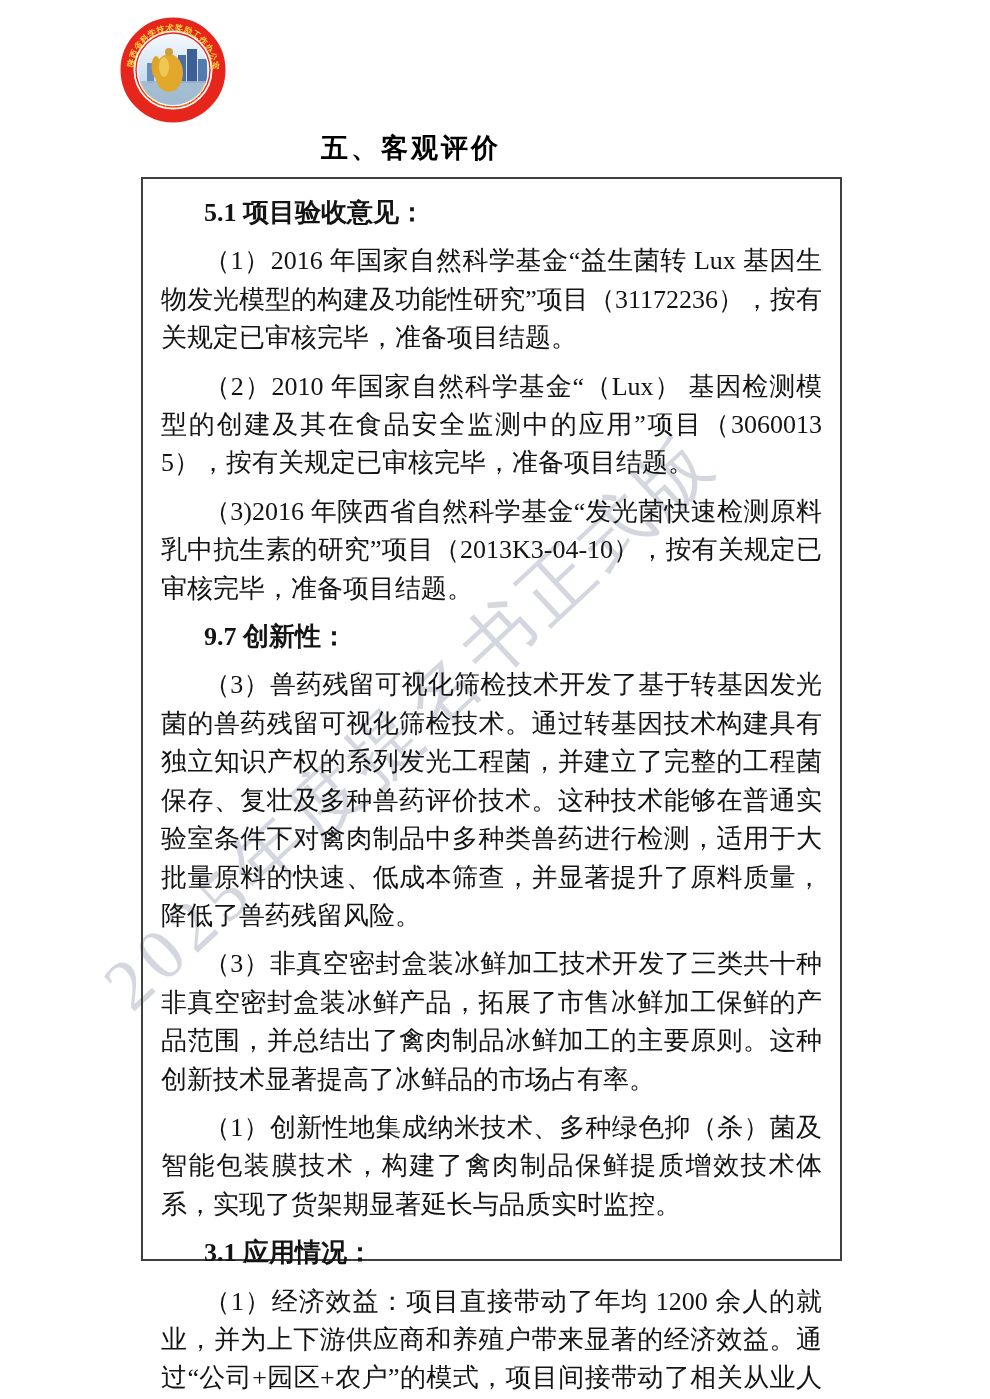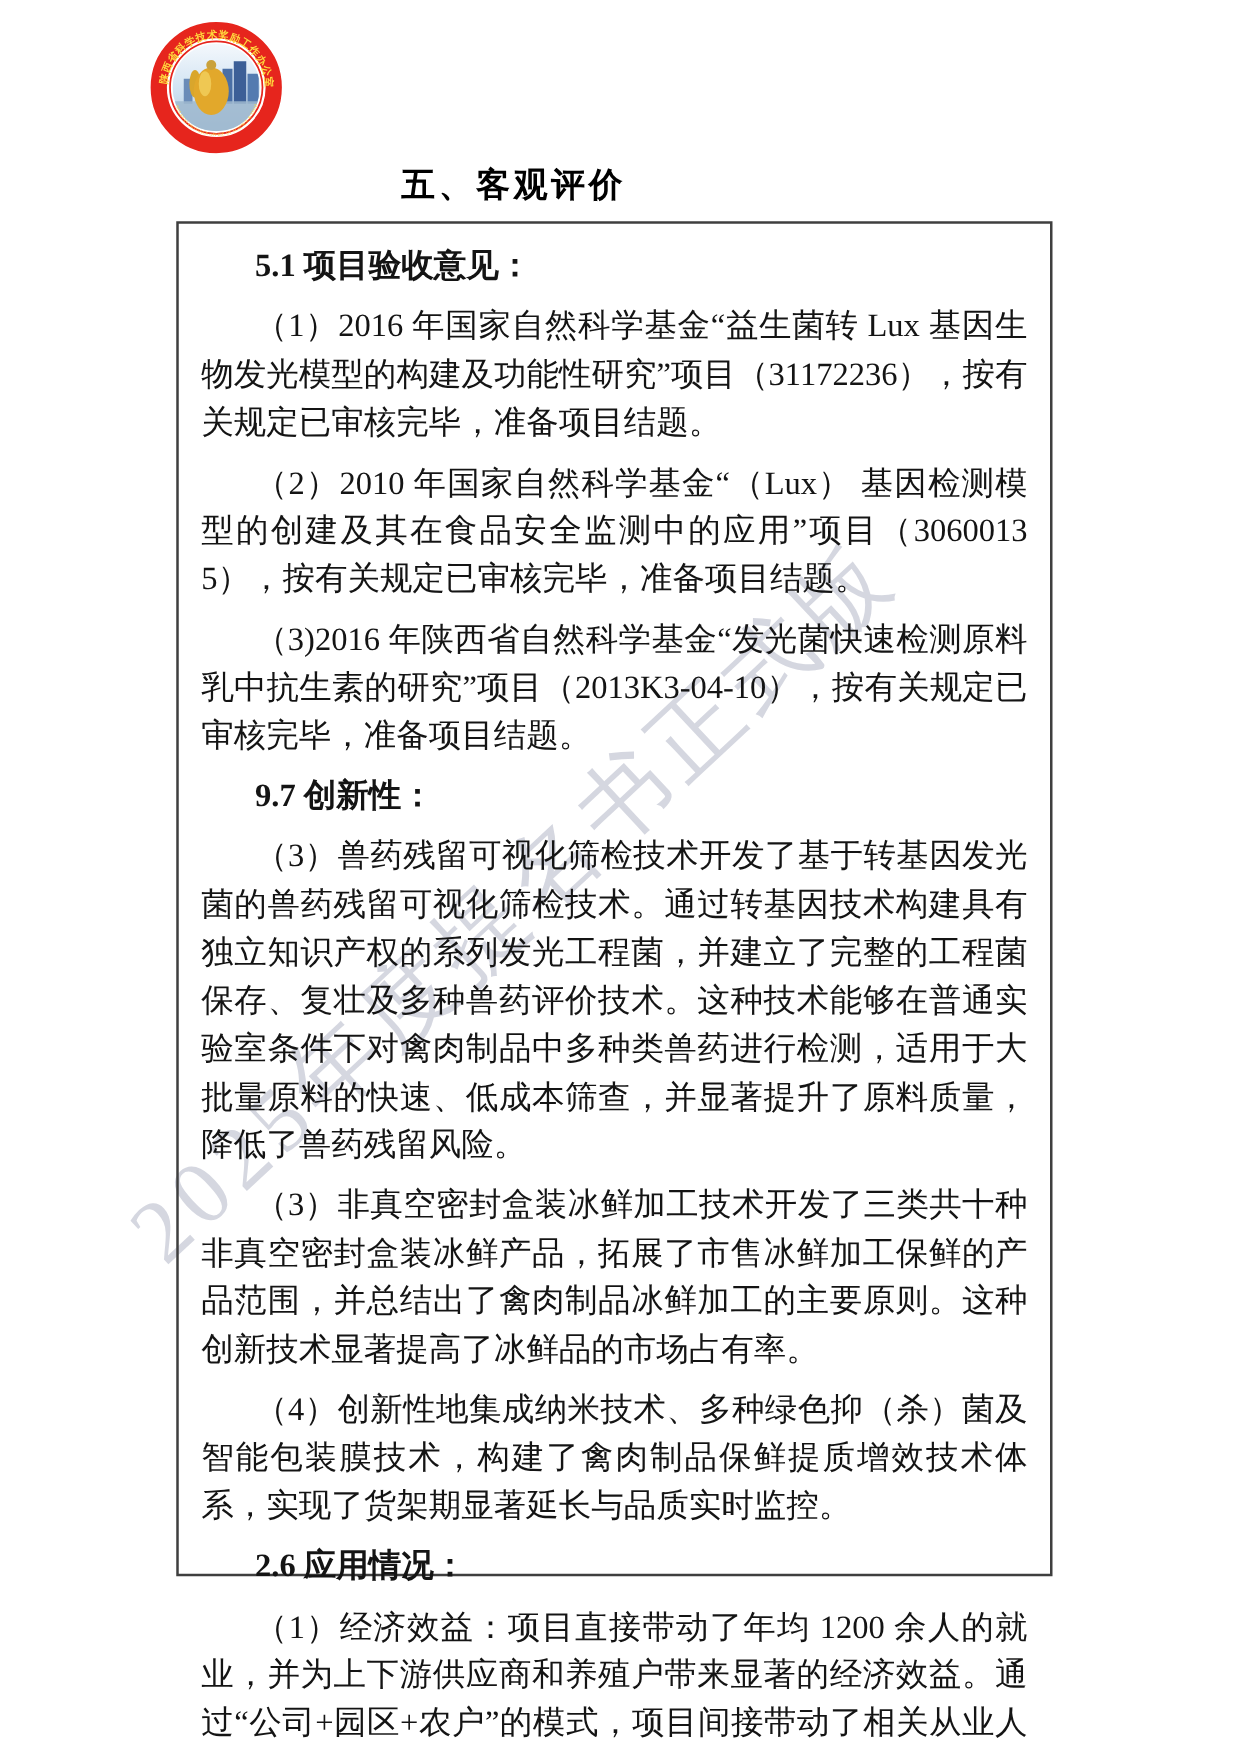--- a/index.html
+++ b/index.html
@@ -84,20 +84,20 @@
       <p>（3)2016 年陕西省自然科学基金“发光菌快速检测原料乳中抗生素的研究”项目（2013K3-04-10），按有关规定已审核完毕，准备项目结题。</p>
 
 
       <p class="heading">9.7 创新性：</p>
 
       <p>（3）兽药残留可视化筛检技术开发了基于转基因发光菌的兽药残留可视化筛检技术。通过转基因技术构建具有独立知识产权的系列发光工程菌，并建立了完整的工程菌保存、复壮及多种兽药评价技术。这种技术能够在普通实验室条件下对禽肉制品中多种类兽药进行检测，适用于大批量原料的快速、低成本筛查，并显著提升了原料质量，降低了兽药残留风险。</p>
 
       <p>（3）非真空密封盒装冰鲜加工技术开发了三类共十种非真空密封盒装冰鲜产品，拓展了市售冰鲜加工保鲜的产品范围，并总结出了禽肉制品冰鲜加工的主要原则。这种创新技术显著提高了冰鲜品的市场占有率。</p>
 
 
-      <p>（4）创新性地集成纳米技术、多种绿色抑（杀）菌及智能包装膜技术，构建了禽肉制品保鲜提质增效技术体系，实现了货架期显著延长与品质实时监控。</p>
+      <p>（1）创新性地集成纳米技术、多种绿色抑（杀）菌及智能包装膜技术，构建了禽肉制品保鲜提质增效技术体系，实现了货架期显著延长与品质实时监控。</p>
 
-      <p class="heading">2.6 应用情况：</p>
+      <p class="heading">3.1 应用情况：</p>
 
       <p>（1）经济效益：项目直接带动了年均 1200 余人的就业，并为上下游供应商和养殖户带来显著的经济效益。通过“公司+园区+农户”的模式，项目间接带动了相关从业人员的增收致富。在项目应用的过程中，陕西好邦食品股份有限公司和陕西蒲城好邦食品有限公司近三年累计新增销售收入 9.51 亿元，新增</p>
     </div>
 
 </div>
 
 </body></html>

